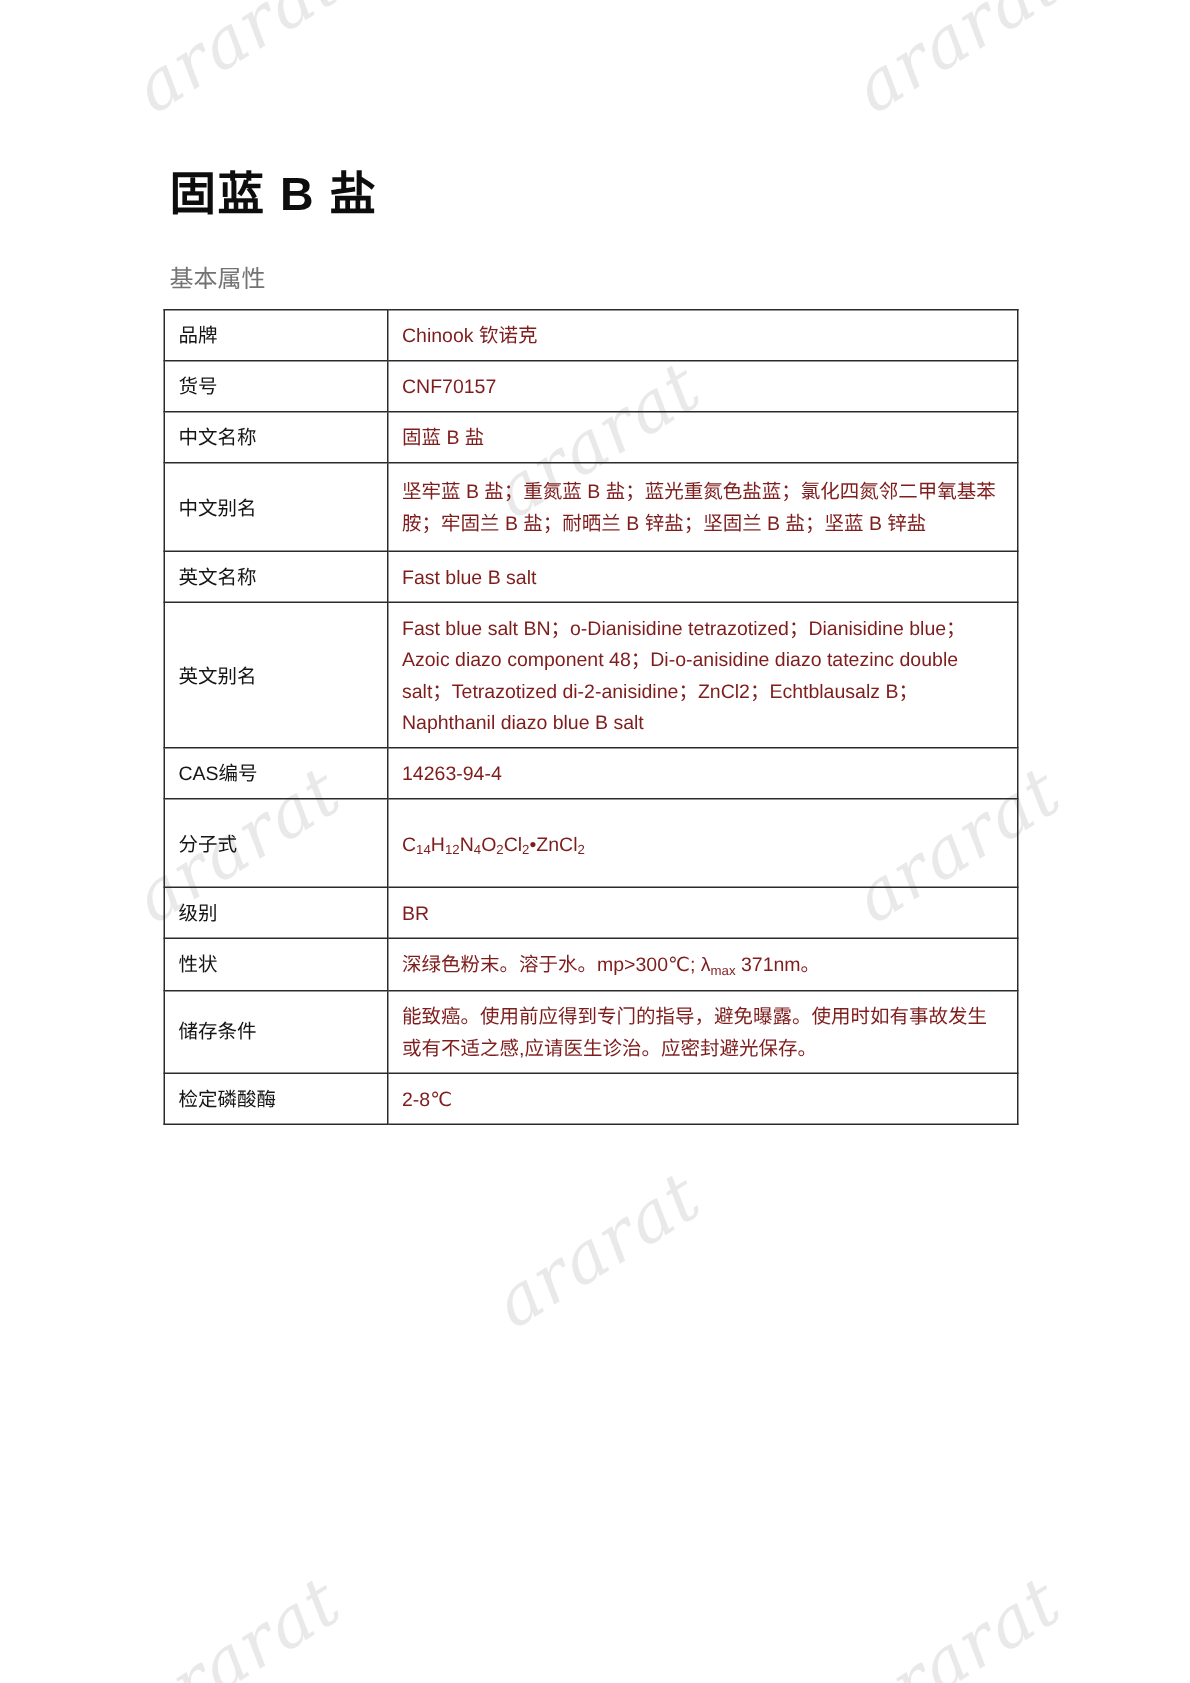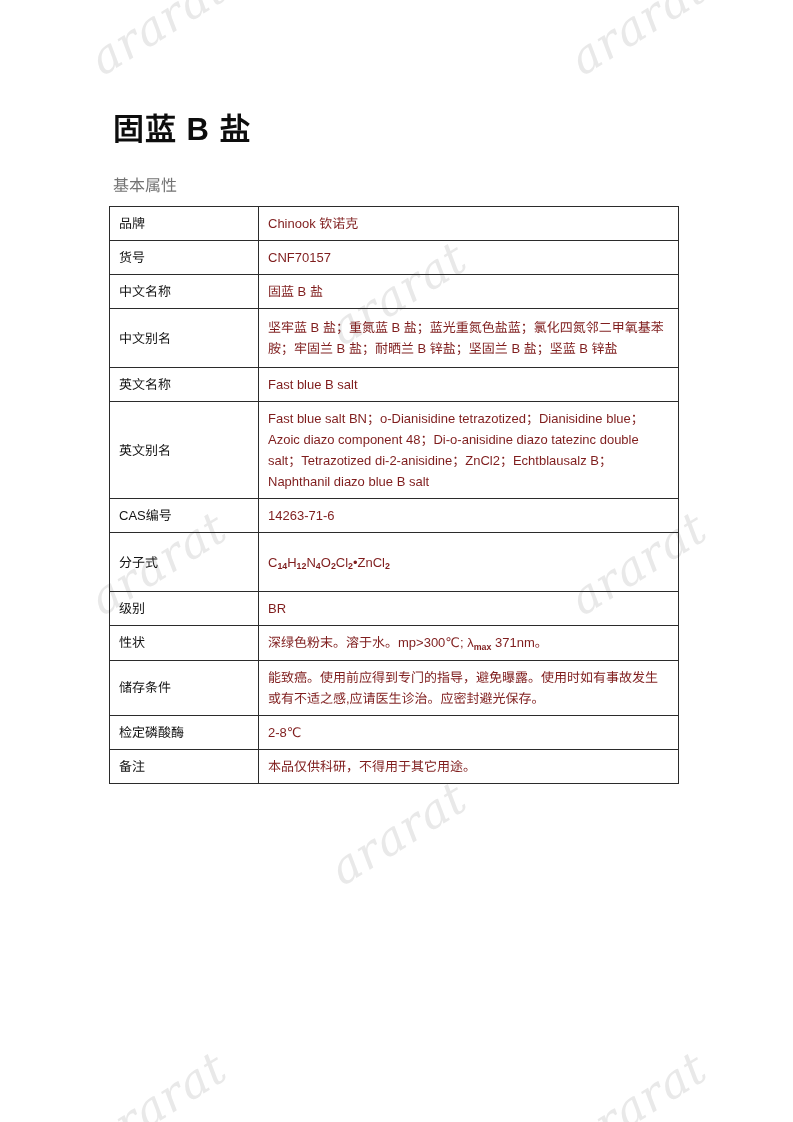--- a/index.html
+++ b/index.html
@@ -95,21 +95,20 @@
   td.cell-value {
     color: #7f1d1d;
   }
   td.tall { height: 46px; }
 
   sub {
     font-size: 0.68em;
     vertical-align: baseline;
     position: relative;
     bottom: -0.28em;
-    font-weight: bold;
   }
 </style>
 </head>
 <body>
 
 <div id="watermark-layer">
     <span class="watermark" style="left: 80px; top: 40px; color: rgb(233, 233, 233);">ararat</span>
     <span class="watermark" style="left: 560px; top: 40px; color: rgb(233, 233, 233);">ararat</span>
     <span class="watermark" style="left: 320px; top: 310px; color: rgb(233, 233, 233);">ararat</span>
     <span class="watermark" style="left: 80px; top: 580px; color: rgb(233, 233, 233);">ararat</span>
@@ -151,21 +150,21 @@
         <tr>
           <td class="cell-label">英文名称</td>
           <td class="cell-value">Fast blue B salt</td>
         </tr>
         <tr>
           <td class="cell-label tall">英文别名</td>
           <td class="cell-value tall">Fast blue salt BN；o-Dianisidine tetrazotized；Dianisidine blue；Azoic diazo component 48；Di-o-anisidine diazo tatezinc double salt；Tetrazotized di-2-anisidine；ZnCl2；Echtblausalz B；Naphthanil diazo blue B salt</td>
         </tr>
         <tr>
           <td class="cell-label">CAS编号</td>
-          <td class="cell-value">14263-71-6</td>
+          <td class="cell-value">14263-94-4</td>
         </tr>
         <tr>
           <td class="cell-label tall">分子式</td>
           <td class="cell-value tall">C<sub>14</sub>H<sub>12</sub>N<sub>4</sub>O<sub>2</sub>Cl<sub>2</sub>•ZnCl<sub>2</sub></td>
         </tr>
         <tr>
           <td class="cell-label">级别</td>
           <td class="cell-value">BR</td>
         </tr>
         <tr>
@@ -173,20 +172,16 @@
           <td class="cell-value">深绿色粉末。溶于水。mp&gt;300℃; λ<sub>max</sub> 371nm。</td>
         </tr>
         <tr>
           <td class="cell-label">储存条件</td>
           <td class="cell-value">能致癌。使用前应得到专门的指导，避免曝露。使用时如有事故发生或有不适之感,应请医生诊治。应密封避光保存。</td>
         </tr>
         <tr>
           <td class="cell-label">检定磷酸酶</td>
           <td class="cell-value">2-8℃</td>
         </tr>
-        <tr>
-          <td class="cell-label">备注</td>
-          <td class="cell-value">本品仅供科研，不得用于其它用途。</td>
-        </tr>
       </tbody>
   </table>
 
 </div>
 
 </body></html>

